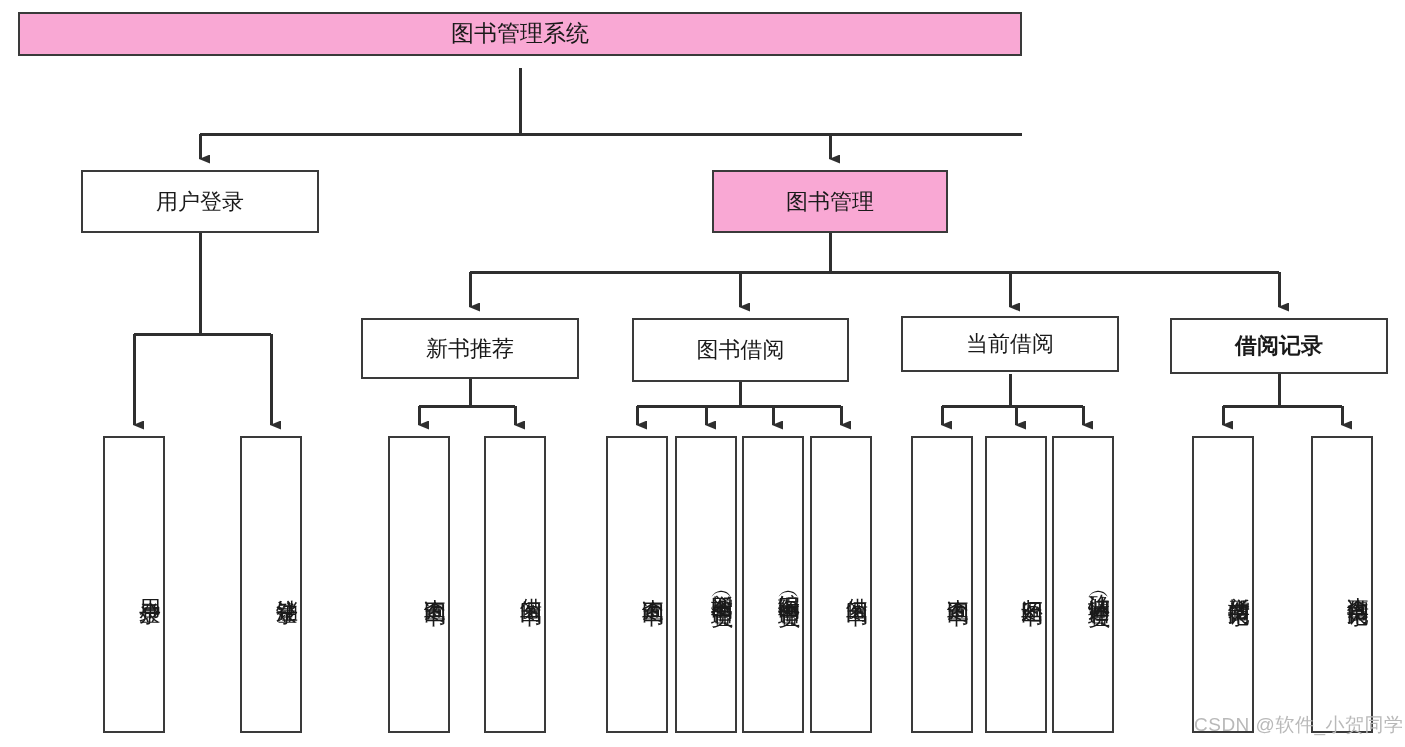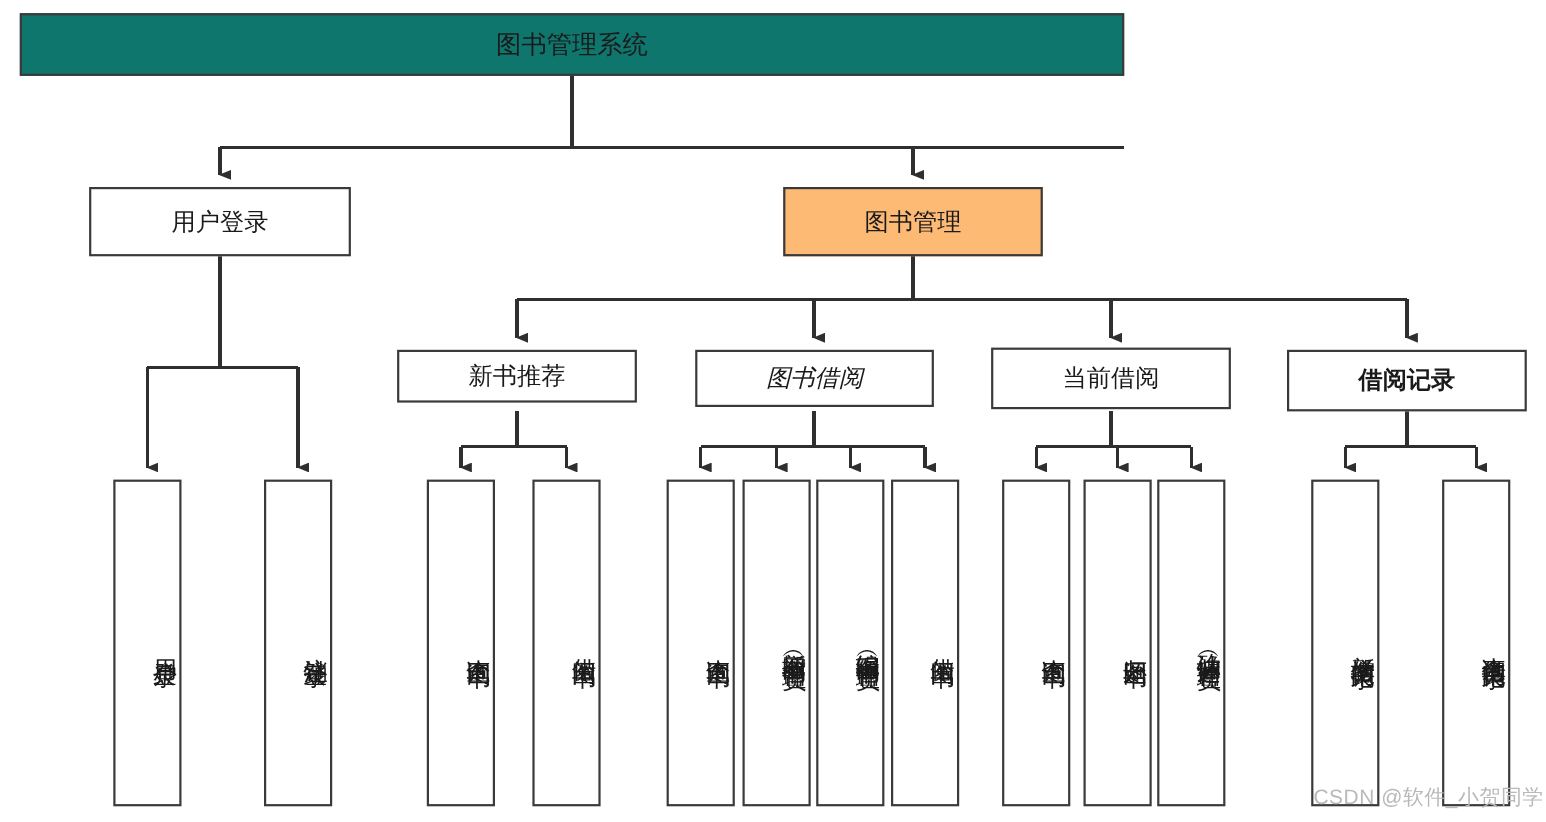--- a/index.html
+++ b/index.html
@@ -88,35 +88,35 @@
       <path d="M1016,406 L1016,425" marker-end="url(#arrowhead)"></path>
       <path d="M1083,406 L1083,425" marker-end="url(#arrowhead)"></path>
 
       <path d="M1279,374 L1279,406"></path>
       <path d="M1223,406 L1342,406"></path>
       <path d="M1223,406 L1223,425" marker-end="url(#arrowhead)"></path>
       <path d="M1342,406 L1342,425" marker-end="url(#arrowhead)"></path>
     </g>
   </svg>
 
-  <div class="node h root" style="left: 18px; top: 12px; width: 1004px; height: 57px; border-color: rgb(58, 58, 58); background: #0f766e; color: rgb(26, 26, 26);">
+  <div class="node h root" style="left: 18px; top: 12px; width: 1004px; height: 44px; border-color: rgb(58, 58, 58); background: #f9a8d4; color: rgb(26, 26, 26);">
     <span class="lbl">图书管理系统</span>
   </div>
 
   <div class="node h" style="left: 81px; top: 170px; width: 238px; height: 63px; border-color: rgb(58, 58, 58); background: rgb(255, 255, 255); color: rgb(26, 26, 26);">
     <span class="lbl">用户登录</span>
   </div>
-  <div class="node h" style="left: 712px; top: 170px; width: 236px; height: 63px; border-color: rgb(58, 58, 58); background: #fdba74; color: rgb(26, 26, 26);">
+  <div class="node h" style="left: 712px; top: 170px; width: 236px; height: 63px; border-color: rgb(58, 58, 58); background: #f9a8d4; color: rgb(26, 26, 26);">
     <span class="lbl">图书管理</span>
   </div>
 
-  <div class="node h" style="left: 361px; top: 318px; width: 218px; height: 48px; border-color: rgb(58, 58, 58); background: rgb(255, 255, 255); color: rgb(26, 26, 26);">
+  <div class="node h" style="left: 361px; top: 318px; width: 218px; height: 61px; border-color: rgb(58, 58, 58); background: rgb(255, 255, 255); color: rgb(26, 26, 26);">
     <span class="lbl">新书推荐</span>
   </div>
-  <div class="node h" style="left: 632px; top: 318px; width: 217px; height: 52px; border-color: rgb(58, 58, 58); background: rgb(255, 255, 255); color: rgb(26, 26, 26); font-style: italic;">
+  <div class="node h" style="left: 632px; top: 318px; width: 217px; height: 64px; border-color: rgb(58, 58, 58); background: rgb(255, 255, 255); color: rgb(26, 26, 26);">
     <span class="lbl">图书借阅</span>
   </div>
   <div class="node h" style="left: 901px; top: 316px; width: 218px; height: 56px; border-color: rgb(58, 58, 58); background: rgb(255, 255, 255); color: rgb(26, 26, 26);">
     <span class="lbl">当前借阅</span>
   </div>
   <div class="node h" style="left: 1170px; top: 318px; width: 218px; height: 56px; border-color: rgb(58, 58, 58); background: rgb(255, 255, 255); color: rgb(26, 26, 26); font-weight: bold;">
     <span class="lbl">借阅记录</span>
   </div>
 
   <div class="node v" style="left: 103px; top: 436px; width: 62px; height: 297px; border-color: rgb(58, 58, 58); background: rgb(255, 255, 255); color: rgb(26, 26, 26);">

